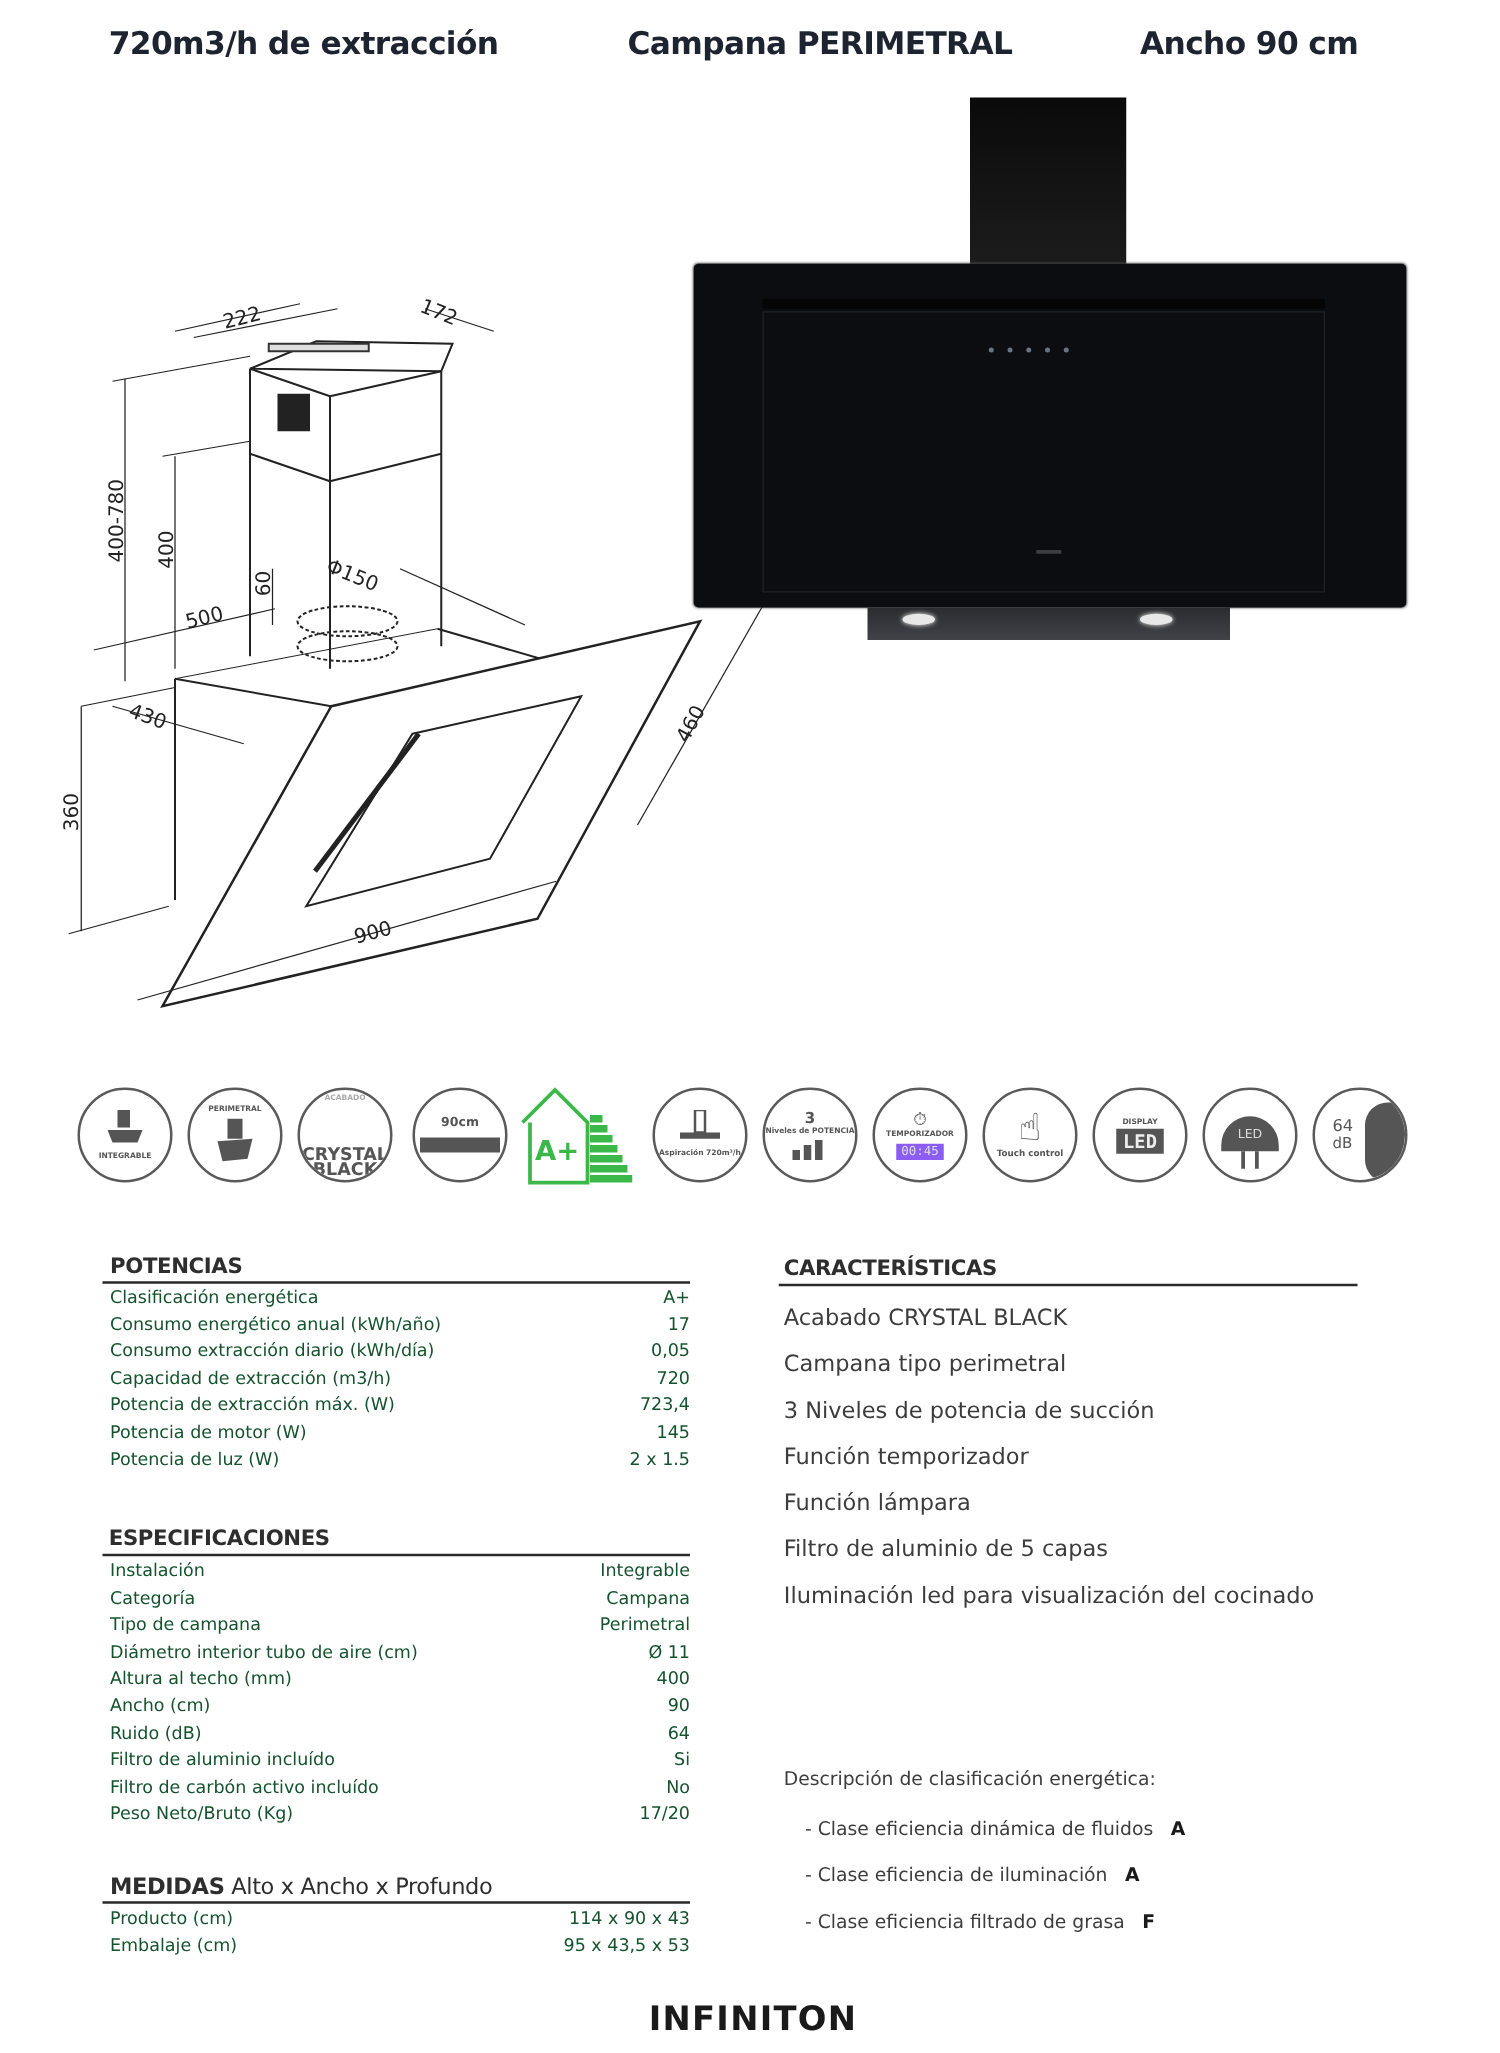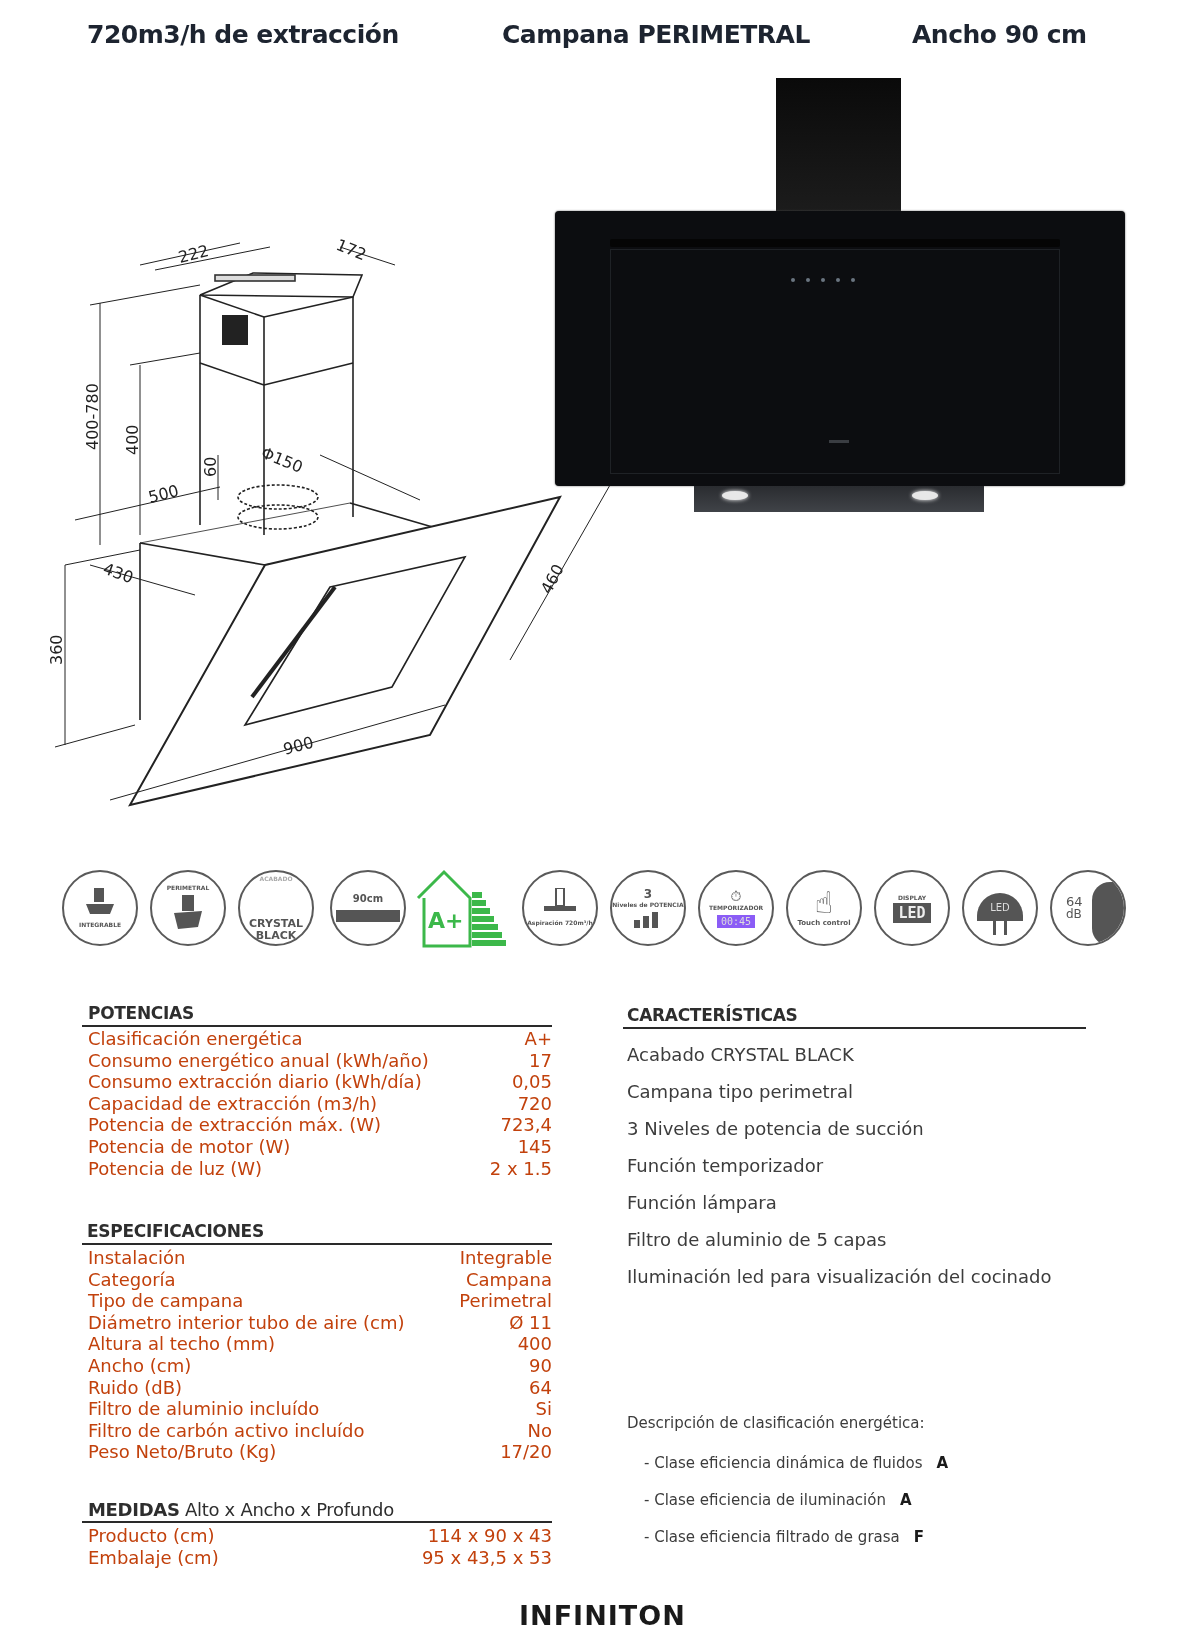--- a/index.html
+++ b/index.html
@@ -17,21 +17,21 @@
 
   .icons { position: absolute; top: 870px; left: 62px; width: 1080px; height: 80px; }
   .icon { position: absolute; top: 0; width: 76px; height: 76px; border: 2.5px solid #5a5a5a; border-radius: 50%; background: #fff; display: flex; flex-direction: column; align-items: center; justify-content: center; overflow: hidden; }
   .icon .t { font-size: 9px; font-weight: bold; color: #555; text-align: center; line-height: 10px; }
   .icon .big { font-size: 12px; font-weight: bold; color: #555; text-align: center; line-height: 12px; }
   .energy { position: absolute; top: -4px; width: 92px; height: 84px; }
 
   .section-title { position: absolute; font-size: 17px; font-weight: bold; color: #2e2e2e; letter-spacing: -0.3px; }
   .rule { position: absolute; height: 2px; background: #2a2a2a; }
 
-  .spec-table { position: absolute; left: 88px; width: 464px; font-size: 18px; color: #c2410c; }
+  .spec-table { position: absolute; left: 88px; width: 464px; font-size: 14px; color: #14532d; }
   .spec-row { display: flex; justify-content: space-between; height: 21.6px; line-height: 21.6px; white-space: nowrap; }
   .spec-row .v { text-align: right; }
 
   .feat-list { position: absolute; left: 627px; top: 1040px; width: 500px; font-size: 18px; color: #3c3c3c; }
   .feat-item { height: 37px; line-height: 30px; white-space: nowrap; }
 
   .energy-desc { position: absolute; left: 627px; top: 1408px; font-size: 15px; color: #3c3c3c; }
   .energy-desc .sub { padding-left: 17px; height: 37px; line-height: 37px; white-space: nowrap; }
   .energy-desc .sub b { font-weight: bold; color: #1a1a1a; margin-left: 14px; }
   .energy-desc .title { height: 37px; line-height: 30px; }
@@ -135,21 +135,21 @@
   </div>
   <div class="icon" style="left:88px;">
     <span class="t" style="font-size:6px;">PERIMETRAL</span>
     <svg width="40" height="40" viewBox="0 0 40 40">
         <rect x="14" y="2" width="12" height="16" fill="#555"></rect>
         <polygon points="6,20 34,18 30,34 10,36" fill="#555"></polygon>
       </svg>
   </div>
   <div class="icon" style="left:176px;">
     <span class="t" style="font-size:6px;color:#aaa;">ACABADO</span>
-    <span class="big" style="font-size:11px;margin-top:34px;">CRYSTAL BLACK</span>
+    <span class="big" style="font-size:14px;margin-top:34px;">CRYSTAL BLACK</span>
   </div>
   <div class="icon" style="left:268px;">
     <span class="t" style="font-size:10px;">90cm</span>
     <div style="width:64px;height:12px;background:#555;margin-top:6px;"></div>
   </div>
   <svg class="energy" style="left:352px;" viewBox="0 0 92 84">
     <polyline points="4,32 30,6 56,32 56,80 10,80 10,32" fill="none" stroke="#3cb84a" stroke-width="3"></polyline>
     <text x="14" y="62" fill="#3cb84a" font-size="22" font-weight="bold" font-family="DejaVu Sans, sans-serif">A+</text>
     <g fill="#3cb84a">
       <rect x="58" y="26" width="10" height="6"></rect>

